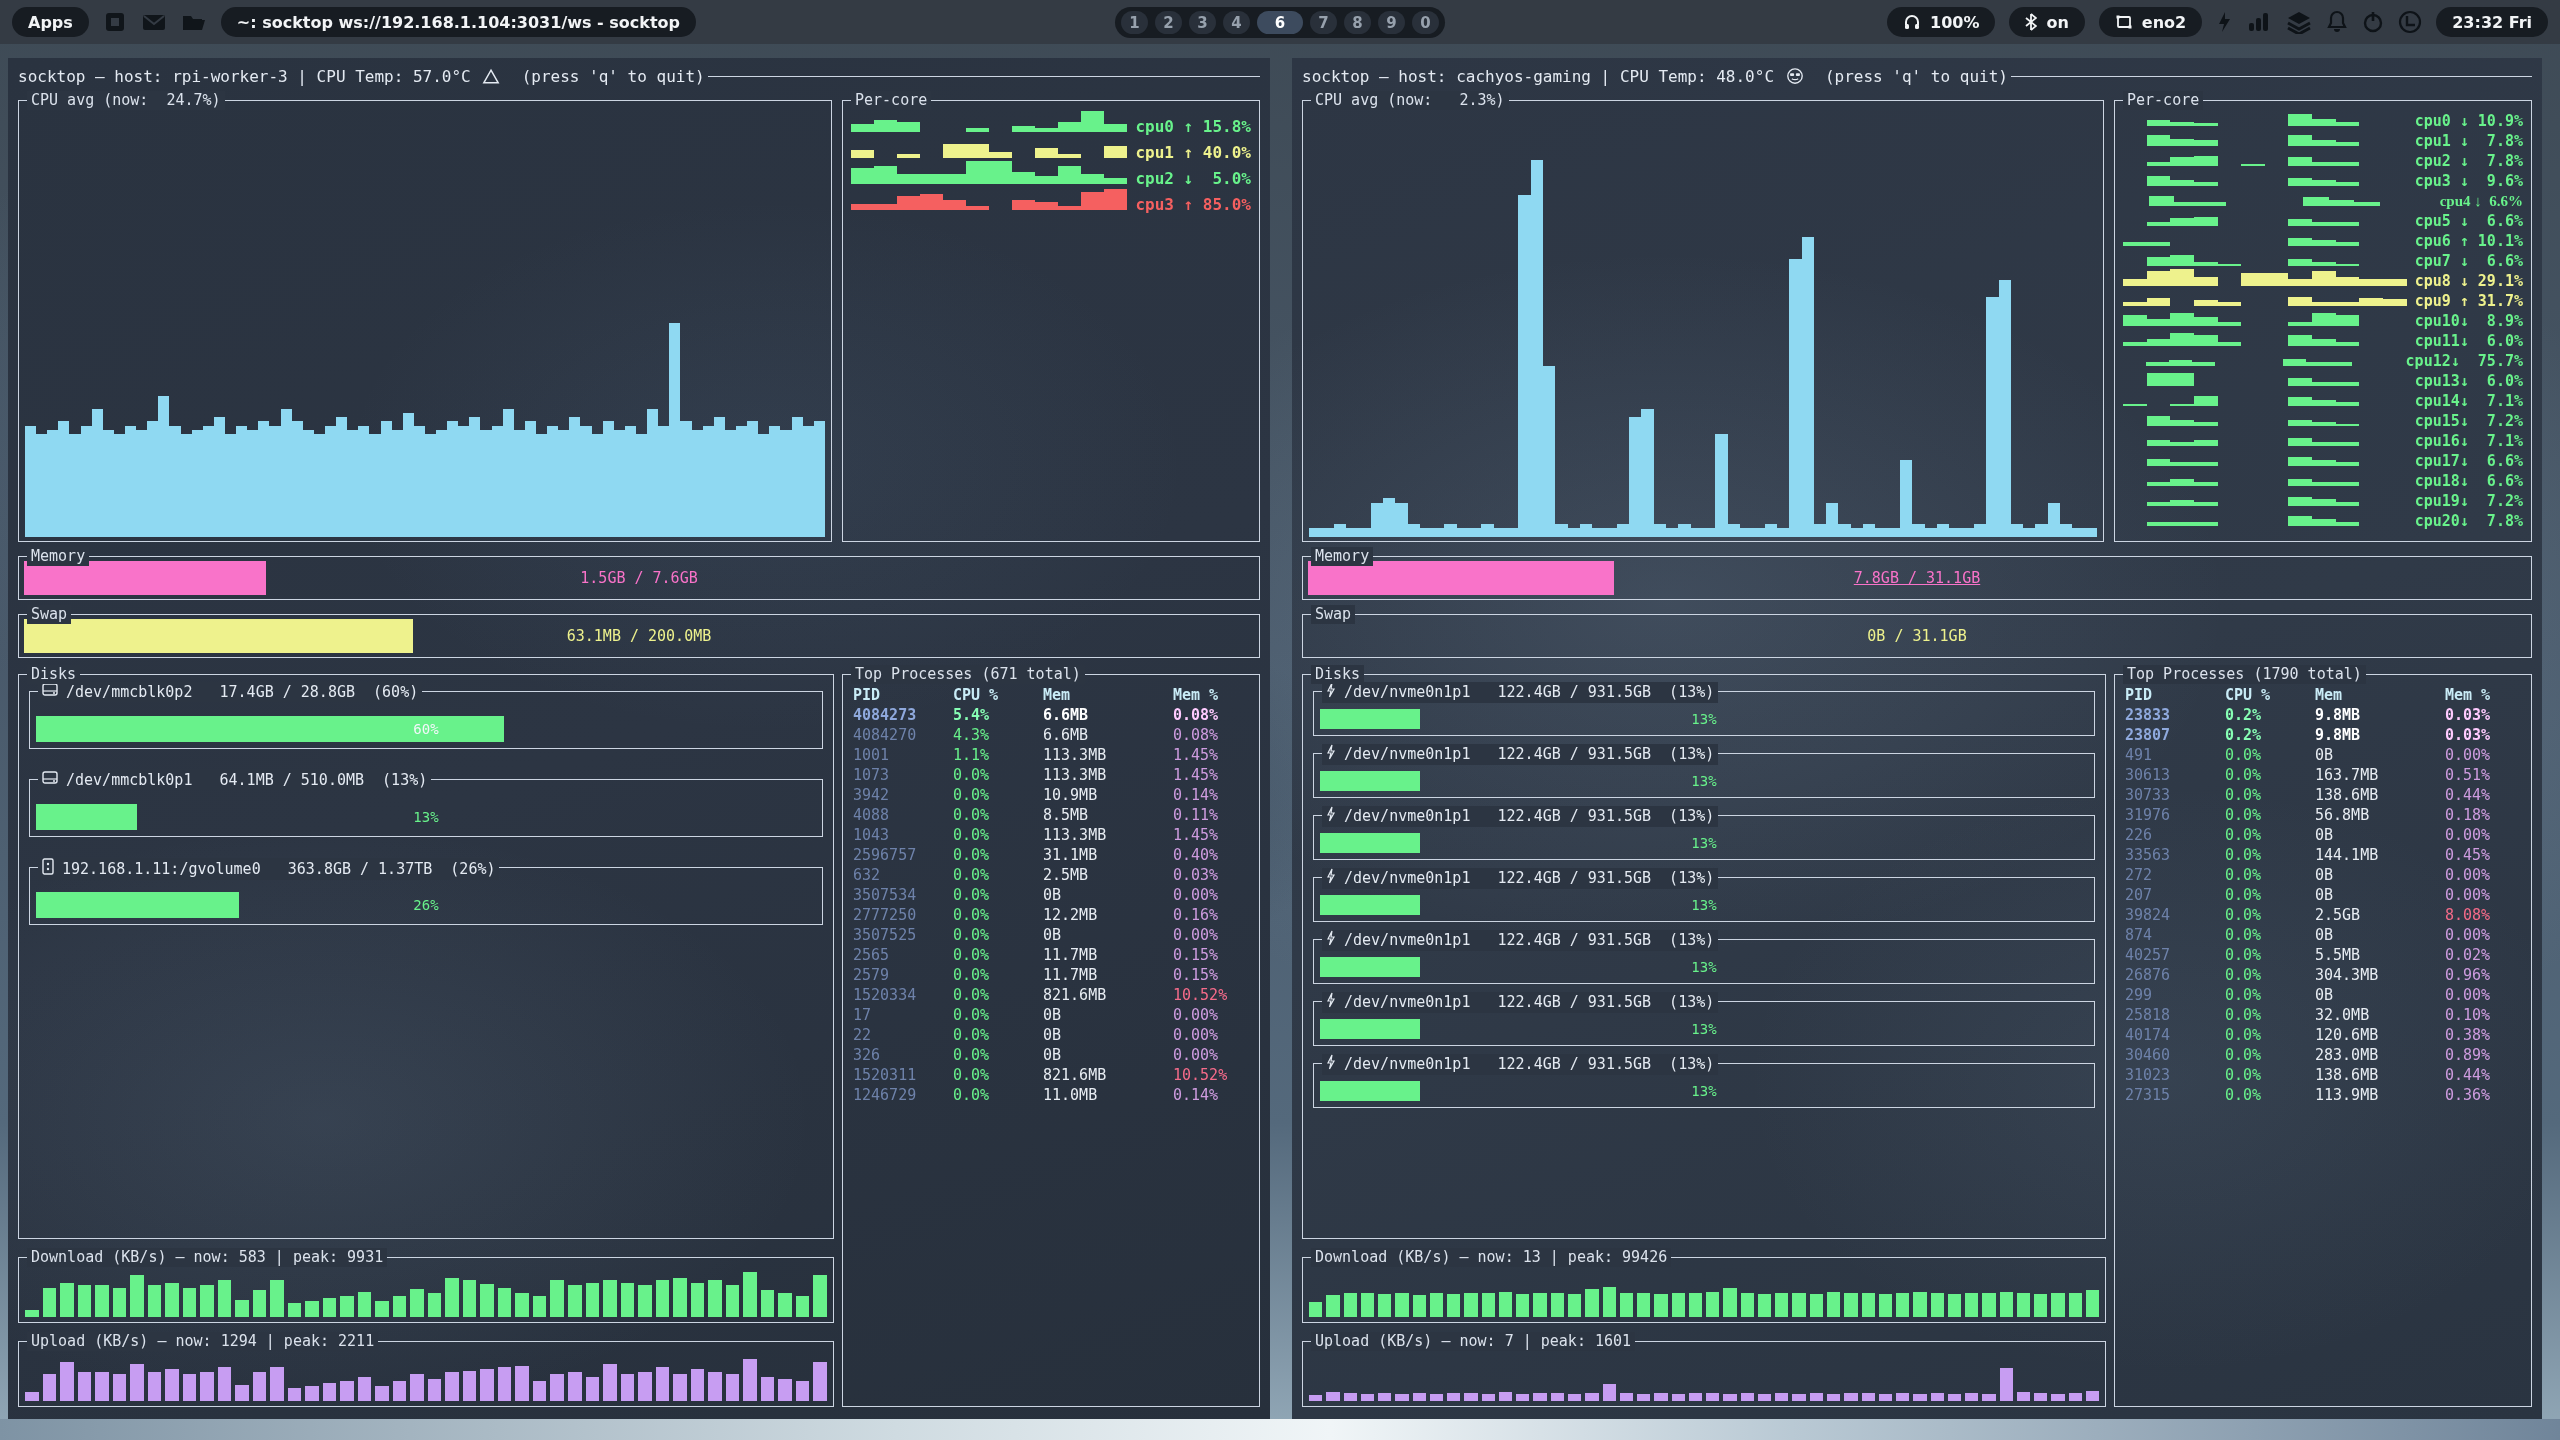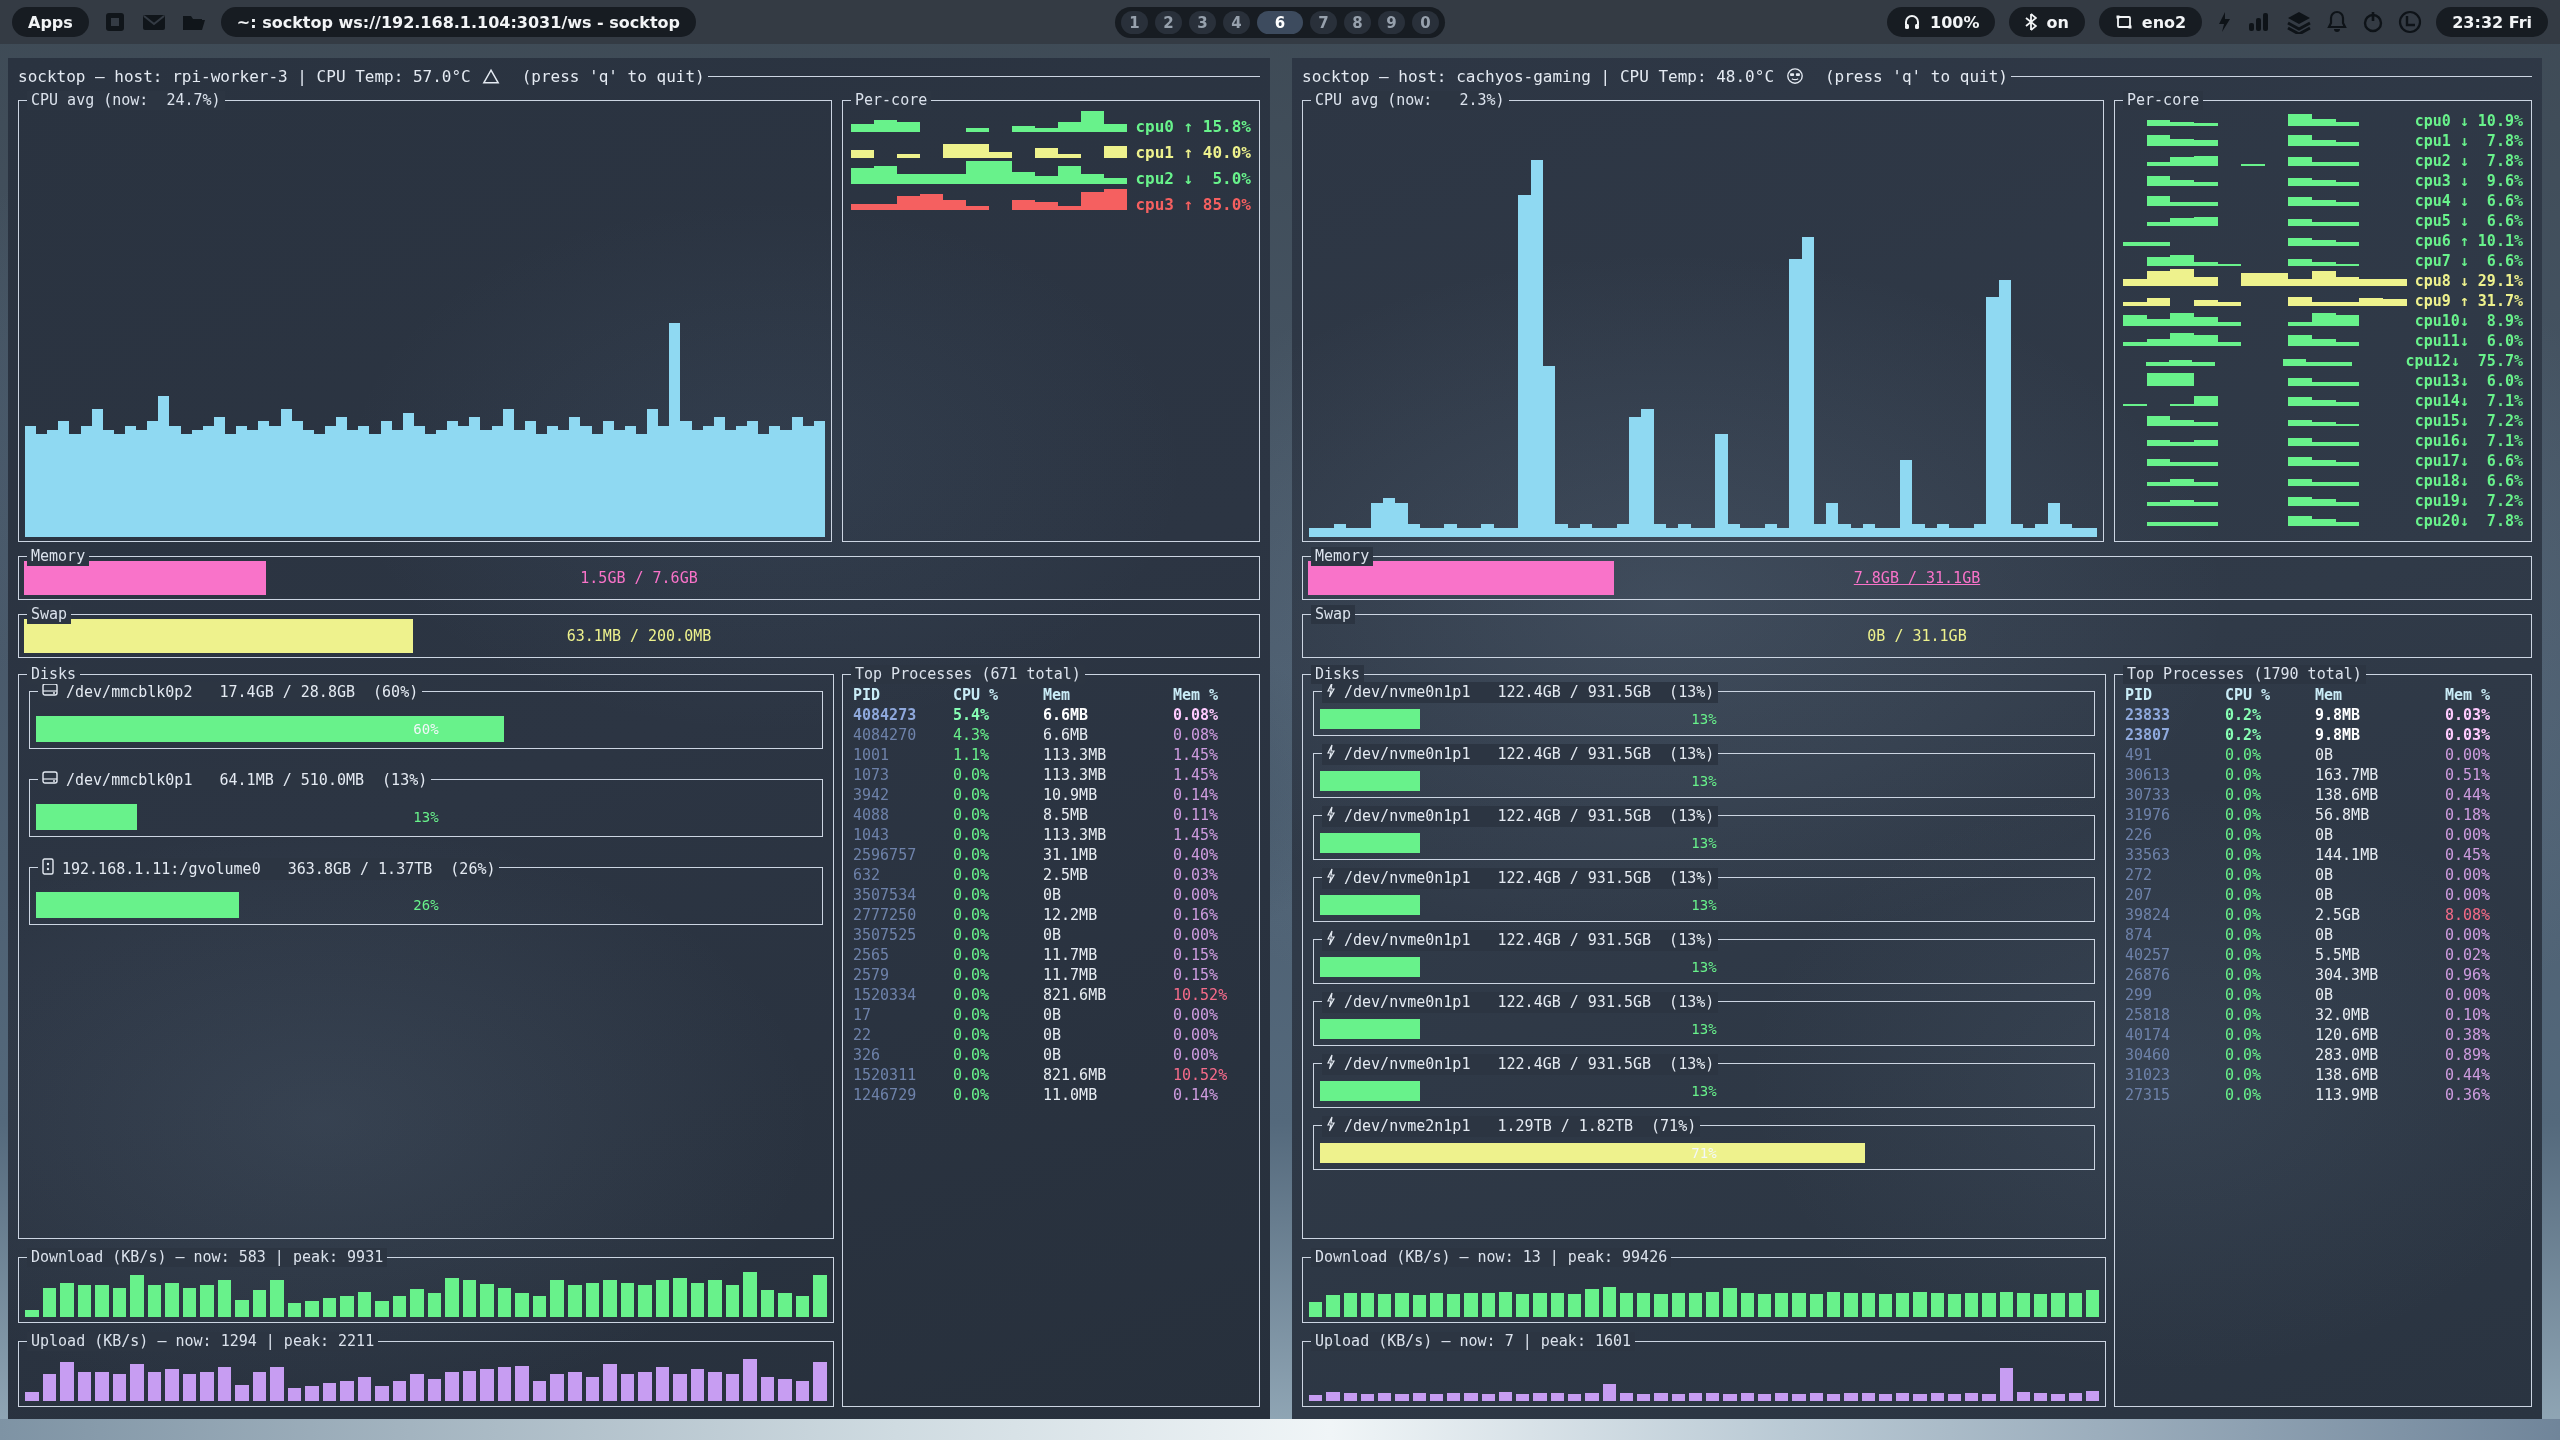--- a/index.html
+++ b/index.html
@@ -696,21 +696,21 @@
                   <div class="bar" style="height: 18%; background: rgb(104, 242, 139);"></div>
                   <div class="bar" style="height: 0%; background: rgb(104, 242, 139);"></div>
                   <div class="bar" style="height: 0%; background: rgb(104, 242, 139);"></div>
                   <div class="bar" style="height: 0%; background: rgb(104, 242, 139);"></div>
                   <div class="bar" style="height: 45%; background: rgb(104, 242, 139);"></div>
                   <div class="bar" style="height: 28%; background: rgb(104, 242, 139);"></div>
                   <div class="bar" style="height: 18%; background: rgb(104, 242, 139);"></div>
                   <div class="bar" style="height: 0%; background: rgb(104, 242, 139);"></div>
                   <div class="bar" style="height: 0%; background: rgb(104, 242, 139);"></div>
                 </div>
-                <div class="core-label" style="color: rgb(104, 242, 139);">cpu4 ↓  6.6%</div>
+                <div class="core-label" style="color: rgb(104, 242, 139); font-family: Liberation Serif, serif;">cpu4 ↓  6.6%</div>
               </div>
               <div class="core-row">
                 <div class="spark">
                   <div class="bar" style="height: 0%; background: rgb(104, 242, 139);"></div>
                   <div class="bar" style="height: 22%; background: rgb(104, 242, 139);"></div>
                   <div class="bar" style="height: 40%; background: rgb(104, 242, 139);"></div>
                   <div class="bar" style="height: 45%; background: rgb(104, 242, 139);"></div>
                   <div class="bar" style="height: 0%; background: rgb(104, 242, 139);"></div>
                   <div class="bar" style="height: 0%; background: rgb(104, 242, 139);"></div>
                   <div class="bar" style="height: 0%; background: rgb(104, 242, 139);"></div>
@@ -1055,29 +1055,20 @@
                 </div>
                 <div class="disk">
                   <div class="dlabel"><span class="dicon"><svg width="10" height="16" viewBox="0 0 10 16">
                         <path d="M6 1 L2 9 h3 l-1.5 6 L8 7 H5 z" fill="none" stroke="#e4eaf2" stroke-width="1.2"></path>
                       </svg></span><span>/dev/nvme0n1p1   122.4GB / 931.5GB  (13%)</span></div>
                   <div class="dbar">
                     <div class="dfill" style="width: 13%; background: rgb(104, 242, 139);"></div>
                     <span class="dpct" style="color: rgb(104, 242, 139);">13%</span>
                   </div>
                 </div>
-                <div class="disk">
-                  <div class="dlabel"><span class="dicon"><svg width="10" height="16" viewBox="0 0 10 16">
-                        <path d="M6 1 L2 9 h3 l-1.5 6 L8 7 H5 z" fill="none" stroke="#e4eaf2" stroke-width="1.2"></path>
-                      </svg></span><span>/dev/nvme2n1p1   1.29TB / 1.82TB  (71%)</span></div>
-                  <div class="dbar">
-                    <div class="dfill" style="width: 71%; background: rgb(238, 242, 141);"></div>
-                    <span class="dpct" style="color: rgb(243, 247, 250);">71%</span>
-                  </div>
-                </div>
               </div>
           </div>
           <div class="box netbox net">
             <span class="blabel">Download (KB/s) — now: 13 | peak: 99426</span>
             <div class="hist">
                 <div class="bar" style="height: 30%; background: rgb(104, 242, 139);"></div>
                 <div class="bar" style="height: 45%; background: rgb(104, 242, 139);"></div>
                 <div class="bar" style="height: 50%; background: rgb(104, 242, 139);"></div>
                 <div class="bar" style="height: 48%; background: rgb(104, 242, 139);"></div>
                 <div class="bar" style="height: 46%; background: rgb(104, 242, 139);"></div>

